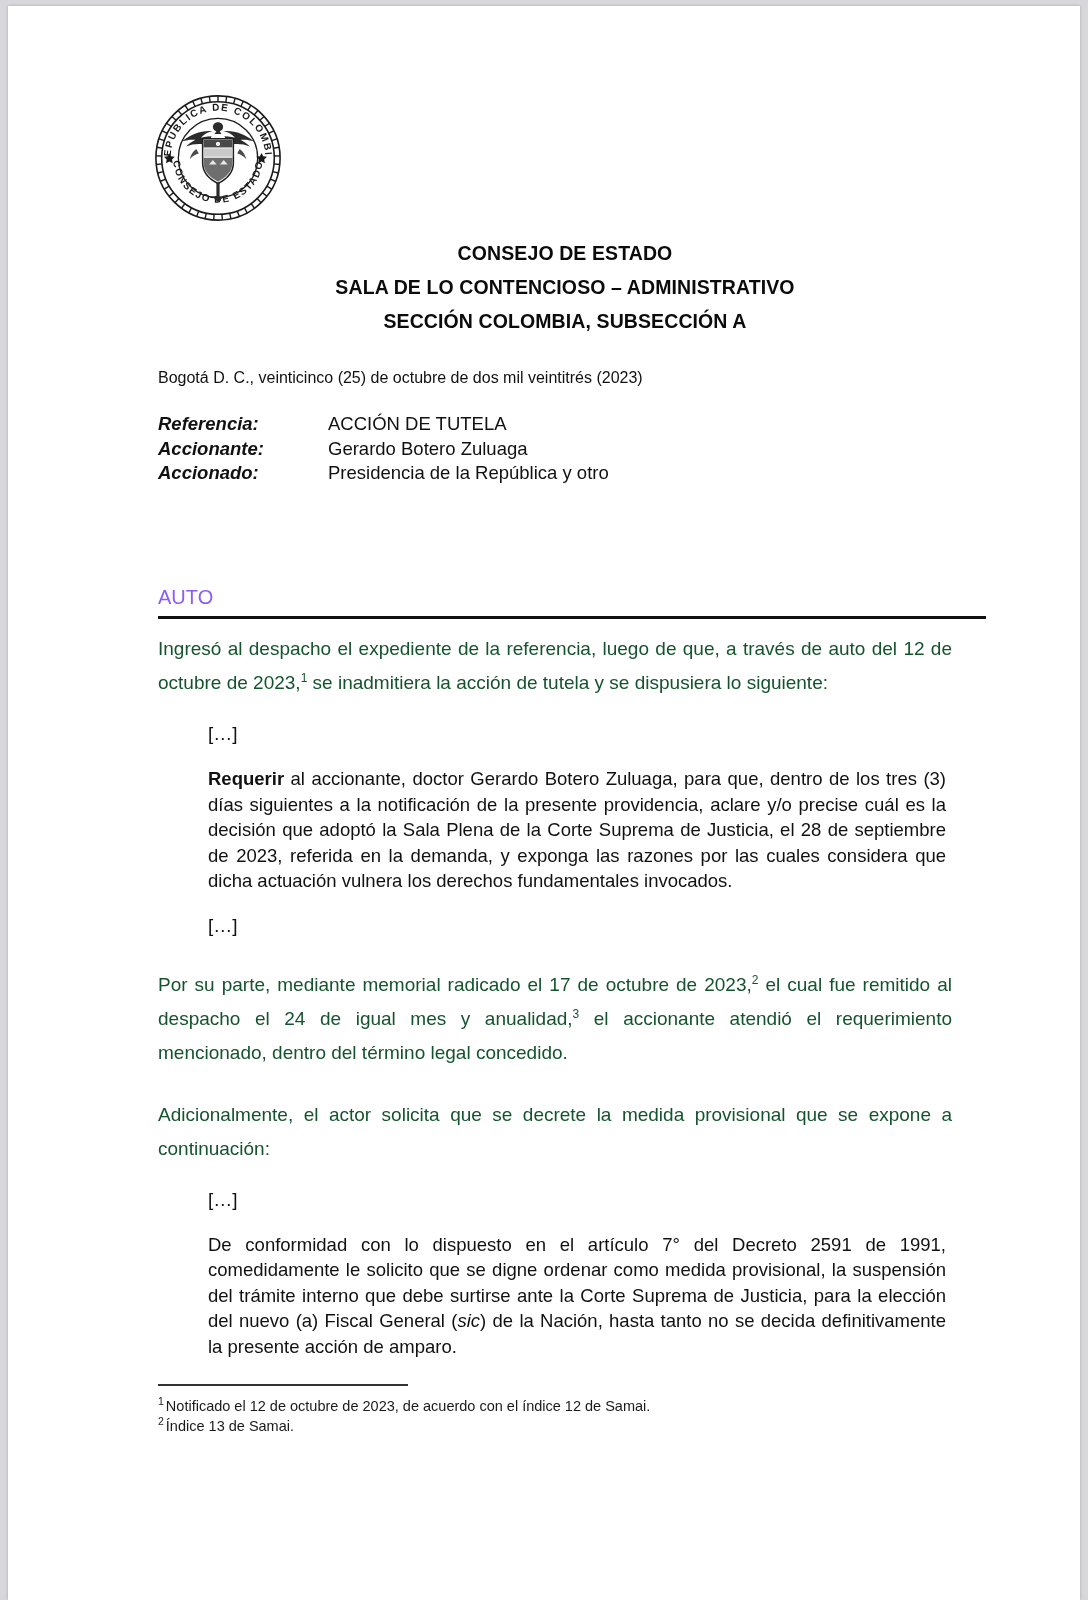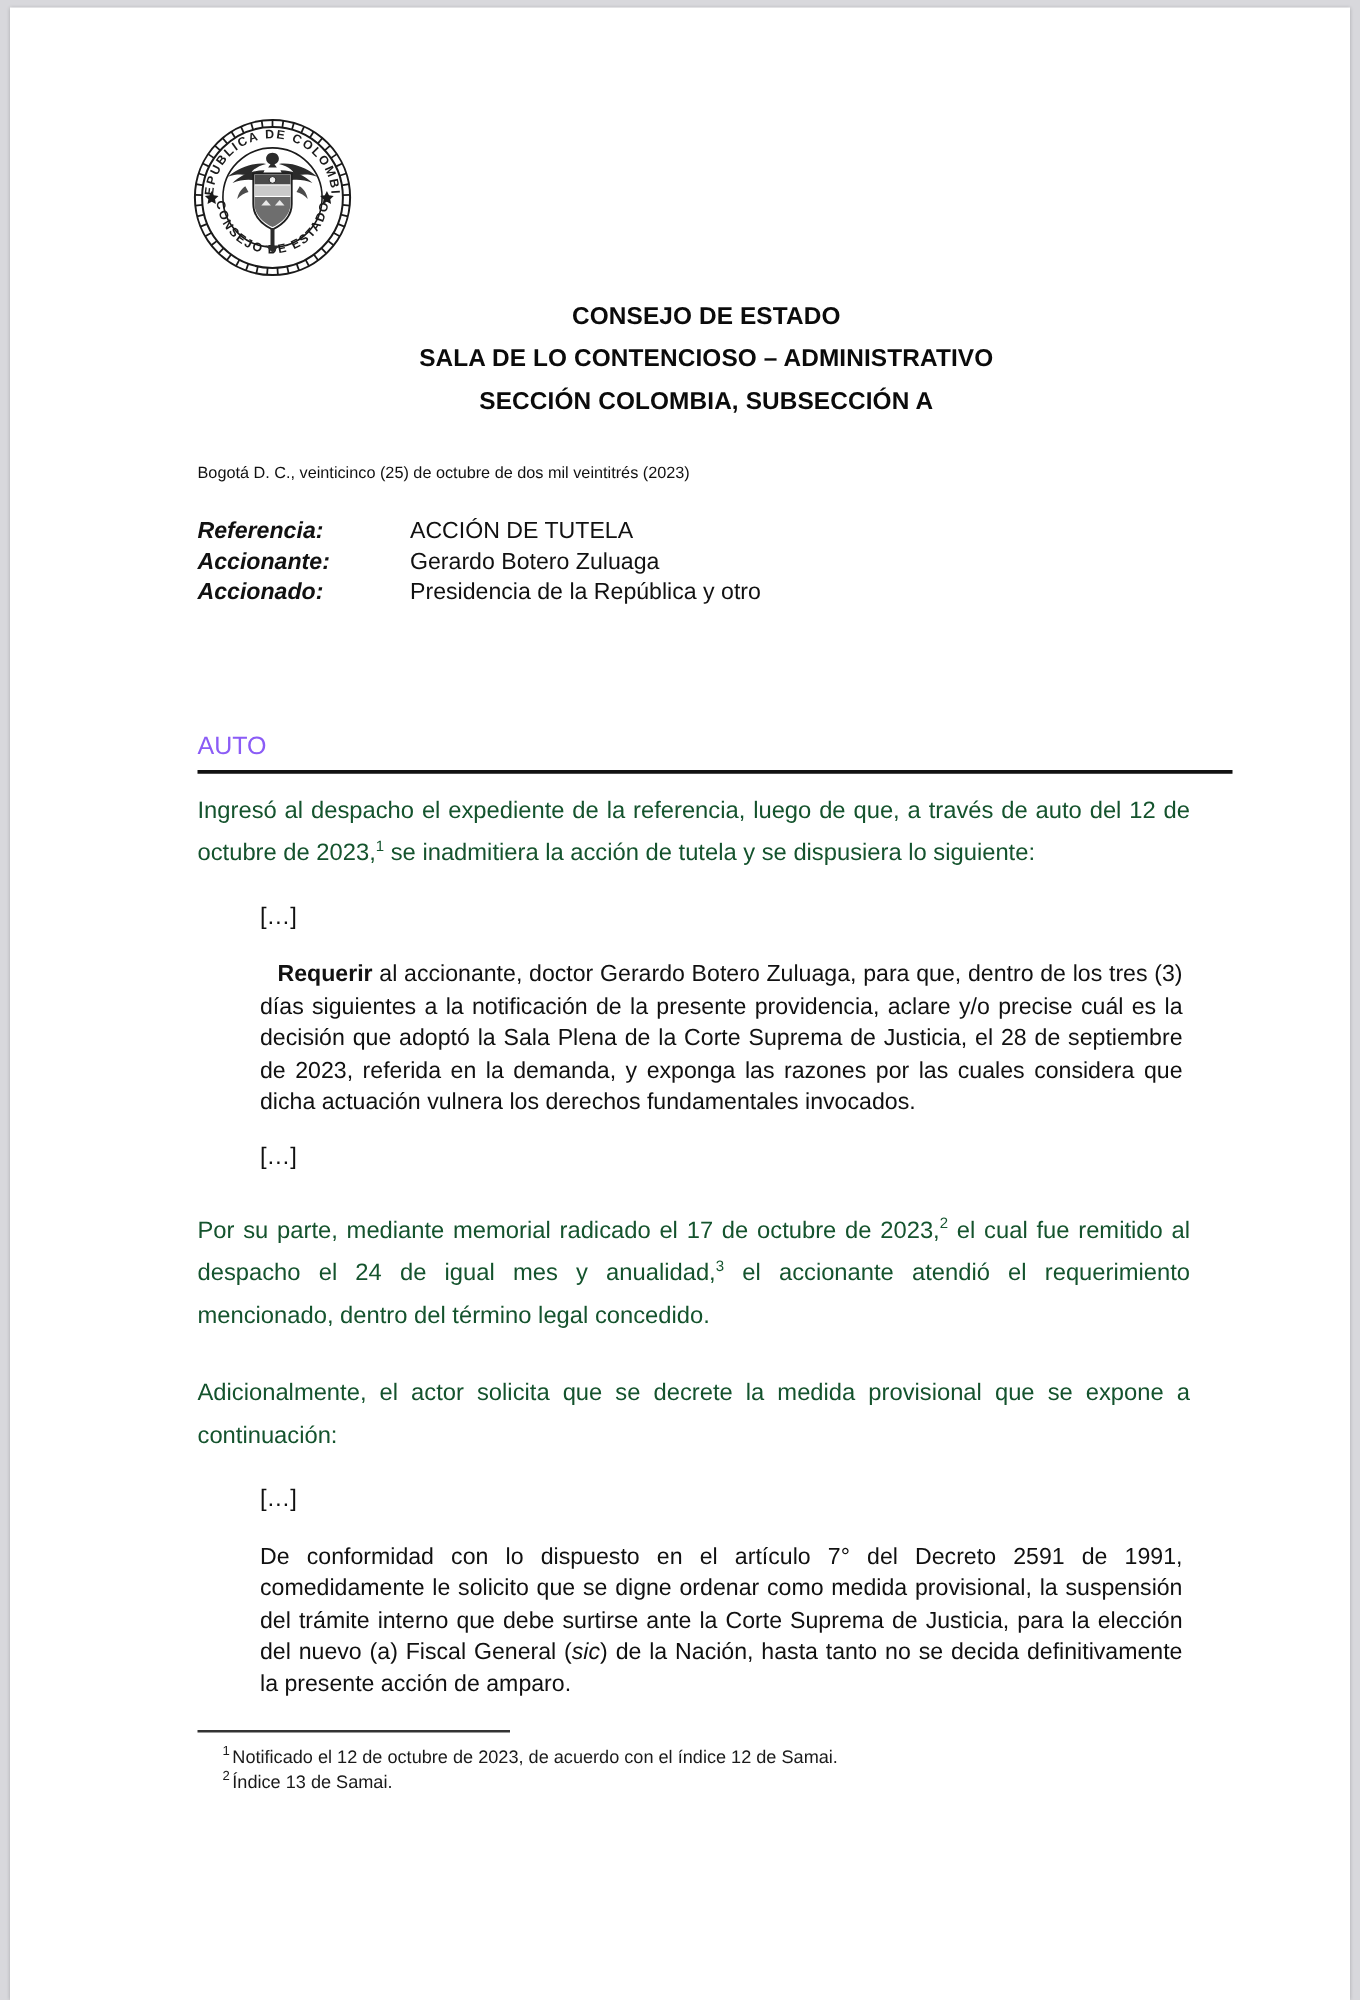--- a/index.html
+++ b/index.html
@@ -52,21 +52,21 @@
     color: #0b0b0b;
     letter-spacing: 0.1px;
   }
 
   
   .dateline {
     position: absolute;
     left: 150px;
     top: 358px;
     width: 812px;
-    font-size: 13px;
+    font-size: 16px;
     line-height: 28px;
     color: #111;
   }
 
   
   .ref-block {
     position: absolute;
     left: 150px;
     top: 406px;
     width: 812px;
@@ -138,21 +138,21 @@
   .quote .ellip.post {
     margin: 18px 0 0 0;
   }
   .quote p.qtext {
     margin: 0;
     font-size: 18.5px;
     line-height: 25.5px;
     text-align: justify;
     color: #111;
   }
-  .quote p.qtext b { font-weight: bold; margin-left: 14px; }
+  .quote p.qtext b { font-weight: bold; }
   .quote p.qtext i { font-style: italic; }
 
   sup.fn {
     font-size: 12px;
     line-height: 0;
     vertical-align: super;
   }
 
   
   .footnotes {
@@ -164,21 +164,20 @@
   .fn-rule {
     width: 250px;
     height: 2px;
     background: #333;
     margin-bottom: 10px;
   }
   .fn-item {
     font-size: 14.5px;
     line-height: 20px;
     color: #1a1a1a;
-    margin-left: 20px;
   }
   .fn-item sup {
     font-size: 10.5px;
     vertical-align: super;
     line-height: 0;
     margin-right: 2px;
   }
 </style>
 </head>
 <body>

